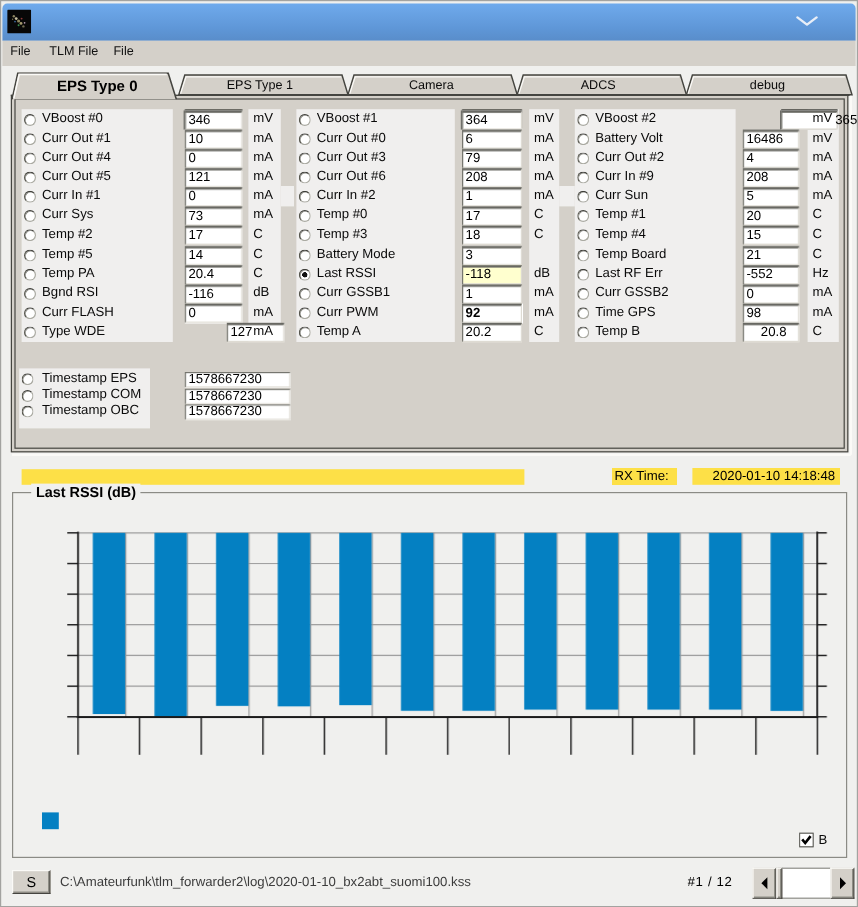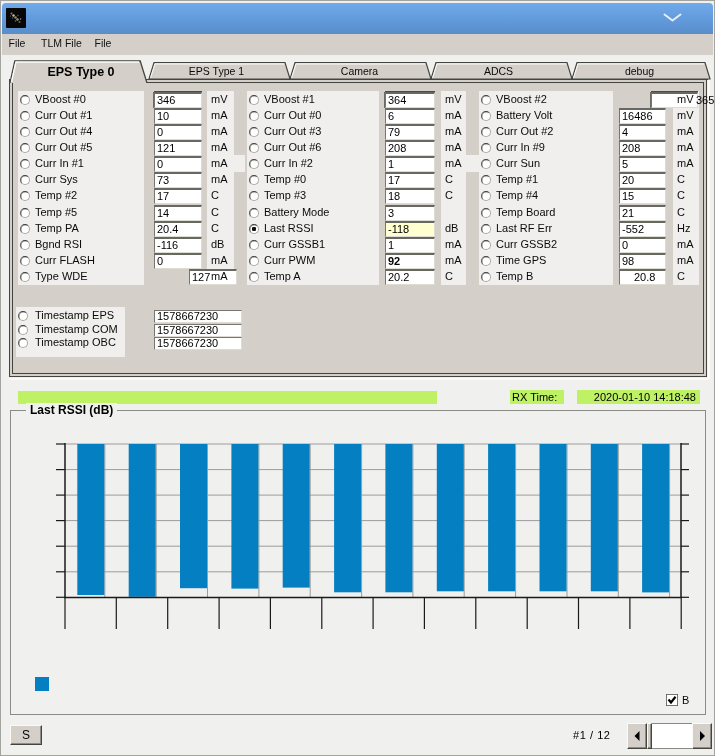--- a/index.html
+++ b/index.html
@@ -18,21 +18,21 @@
  border:1px solid #aaaaa2;border-top-color:#3f3f3a;border-left-color:#57574f;box-shadow:inset 0.5px 0.5px 0 #90908a;}
 .rb.sel{background:radial-gradient(circle at 50% 50%, #111 0 2px, #fff 2.4px);}
 .lb{position:absolute;transform:translateZ(0);font-size:11px;color:#0a0a0a;line-height:15px;white-space:nowrap;}
 .inp{position:absolute;transform:translateZ(0);height:16px;background:#fff;border:1px solid #76766f;
  border-top:2px solid #686862;border-bottom-color:#dedbd3;border-right-color:#dedbd3;font-size:11px;line-height:12.5px;color:#000;padding-left:2px;}
 .un{position:absolute;transform:translateZ(0);font-size:11px;line-height:15px;color:#0a0a0a;}
 .inp span{display:block;transform:translateZ(0);}
 .sbtn span{display:block;transform:translateZ(0);}
 .gs{display:inline-block;transform:translateZ(0);}
 .strip{position:absolute;background:#f0efee;}
-.bstrip{position:absolute;transform:translateZ(0);background:#bef264;}
+.bstrip{position:absolute;transform:translateZ(0);background:#fde047;}
 .gbox{position:absolute;left:9px;top:409px;width:696px;height:305px;border:1px solid #8b8b85;}
 .gtitle{position:absolute;transform:translateZ(0);left:25px;top:402px;background:#f0f0ee;padding:0 4px;font-size:12px;font-weight:bold;color:#000;}
 .sbtn{position:absolute;transform:translateZ(0);left:9px;top:724px;width:32px;height:20px;background:#d4d0c9;
  border:1px solid #45443f;border-top-color:#fbfaf7;border-left-color:#fbfaf7;
  box-shadow:inset -1px -1px 0 #8e8d85;font-size:12px;text-align:center;line-height:18px;color:#000;}
 .sarr{position:absolute;width:20px;height:26px;background:#d4d0c9;
  border:1px solid #45443f;border-top-color:#fbfaf7;border-left-color:#fbfaf7;
  box-shadow:inset -1px -1px 0 #8e8d85;}
 .cbx{position:absolute;left:665px;top:693px;width:12px;height:12px;background:#fff;
  border:1px solid #55554f;box-shadow:inset 1px 1px 0 #88888f;}
@@ -402,20 +402,21 @@
       <path d=""></path>
     </svg>
 <svg class="abs" style="left:665px;top:693px" width="12" height="12">
 <rect x="0" y="0" width="12" height="12" fill="#fff" stroke="#55554f" stroke-width="1.6"></rect>
 <path d="M2.5 5.5 L5 8.5 L9.5 2.8" fill="none" stroke="#000" stroke-width="2.2"></path>
 </svg>
 <div class="lb" style="left:681px;top:692px;font-size:11px">B</div>
 <div class="sbtn">
       <span>S</span>
     </div>
+<div class="lb" style="left:49px;top:727px;color:#3c3c3c">C:\Amateurfunk\tlm_forwarder2\log\2020-01-10_bx2abt_suomi100.kss</div>
 <div class="lb" style="left:572px;top:727px;color:#000;letter-spacing:0.55px">#1 / 12</div>
 <div class="abs" style="left:646px;top:722px;width:45px;height:26px;background:#fff;border-top:1px solid #8a8a84;border-bottom:1px solid #8a8a84"></div>
 <div class="sarr" style="left:626px;top:722px"></div>
 <svg class="abs" style="left:626px;top:722px" width="20" height="26">
       <polygon points="12.5,8 7.5,13 12.5,18" fill="#000"></polygon>
     </svg>
 <div class="sarr" style="left:691px;top:722px"></div>
 <svg class="abs" style="left:691px;top:722px" width="20" height="26">
       <polygon points="8,8 13,13 8,18" fill="#000"></polygon>
     </svg>

